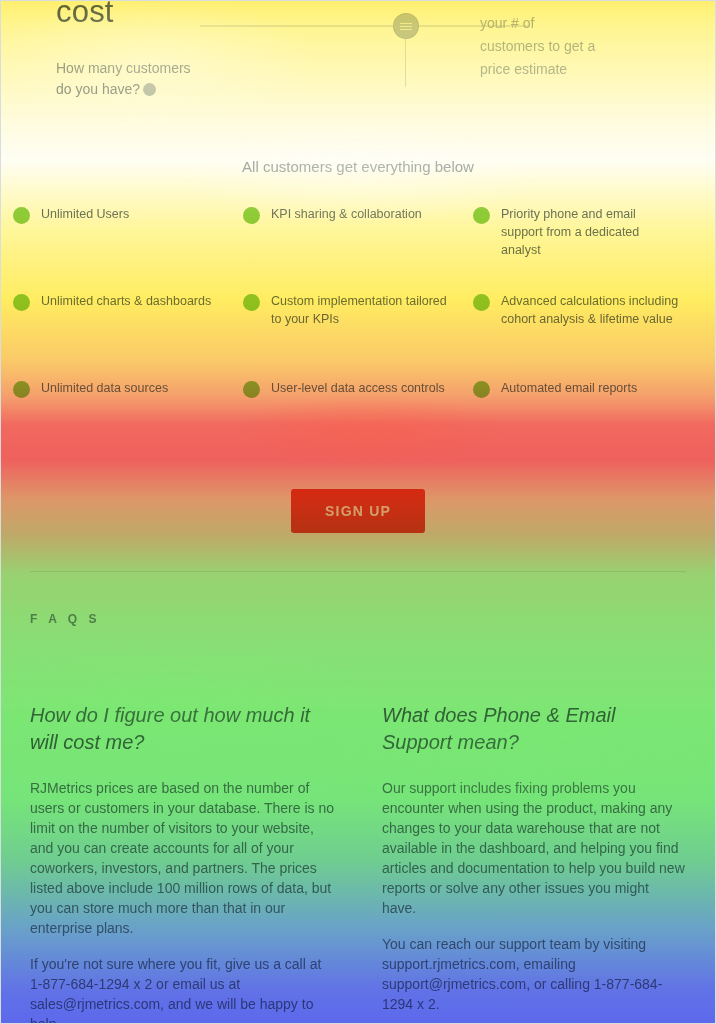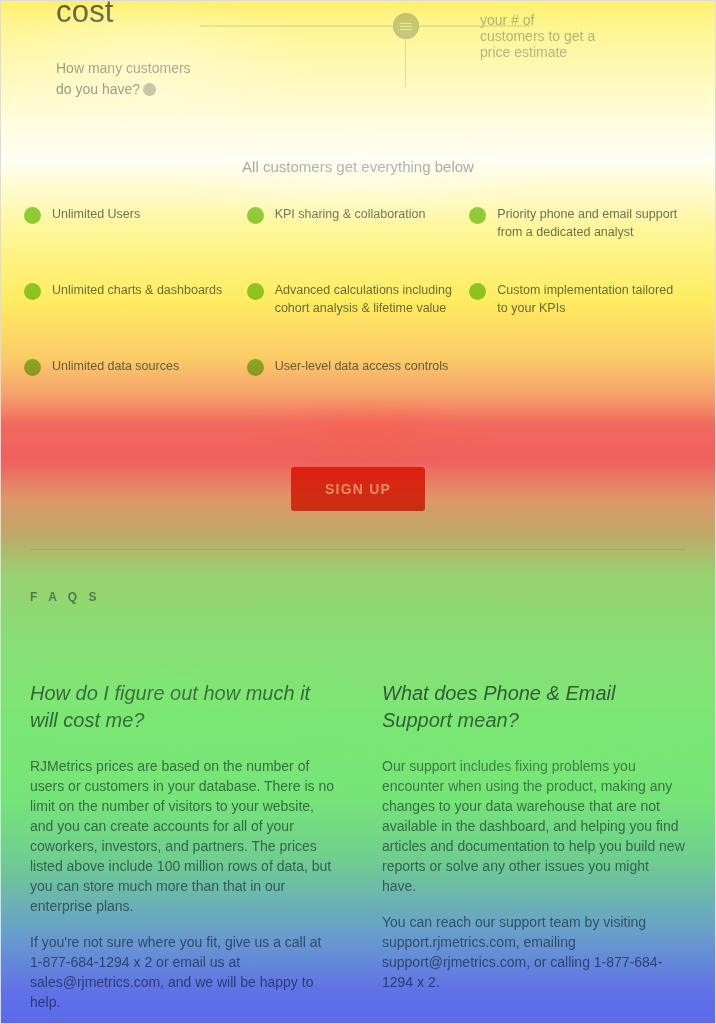--- a/index.html
+++ b/index.html
@@ -112,38 +112,38 @@
     height: 48px;
     background: #dfe3e6;
   }
 
   .slider-hint {
     position: absolute;
     left: 280px;
     top: 4px;
     width: 120px;
     font-size: 14px;
-    line-height: 16px;
+    line-height: 23px;
     color: #b3bcc2;
   }
 
   
   .features-title {
     text-align: center;
     font-size: 15px;
     color: #9aa3aa;
     font-weight: 400;
     padding-top: 18px;
   }
 
   .features-grid {
     display: grid;
     grid-template-columns: repeat(3, 1fr);
-    gap: 0;
-    padding: 30px 24px 0 24px;
+    gap: 11px;
+    padding: 30px 24px 0 13px;
   }
 
   .feature-cell {
     display: flex;
     align-items: flex-start;
     gap: 11px;
     min-height: 76px;
     padding-right: 12px;
   }
 
@@ -314,34 +314,38 @@
         <span class="feature-bullet"></span>
         <span class="feature-text">Priority phone and email support from a dedicated analyst</span>
       </div>
 
       <div class="feature-cell">
         <span class="feature-bullet"></span>
         <span class="feature-text">Unlimited charts &amp; dashboards</span>
       </div>
       <div class="feature-cell">
         <span class="feature-bullet"></span>
+        <span class="feature-text">Custom implementation tailored to your KPIs</span>
+      </div>
+      <div class="feature-cell">
+        <span class="feature-bullet"></span>
         <span class="feature-text">Advanced calculations including cohort analysis &amp; lifetime value</span>
       </div>
-      <div class="feature-cell">
-        <span class="feature-bullet"></span>
-        <span class="feature-text">Custom implementation tailored to your KPIs</span>
-      </div>
 
       <div class="feature-cell">
         <span class="feature-bullet"></span>
         <span class="feature-text">Unlimited data sources</span>
       </div>
       <div class="feature-cell">
         <span class="feature-bullet"></span>
         <span class="feature-text">User-level data access controls</span>
+      </div>
+      <div class="feature-cell">
+        <span class="feature-bullet"></span>
+        <span class="feature-text">Automated email reports</span>
       </div>
     </div>
 
     <div class="cta-row">
       <button class="cta-button">SIGN UP</button>
     </div>
 
     <div class="divider"></div>
 
     <section class="faq-section">

